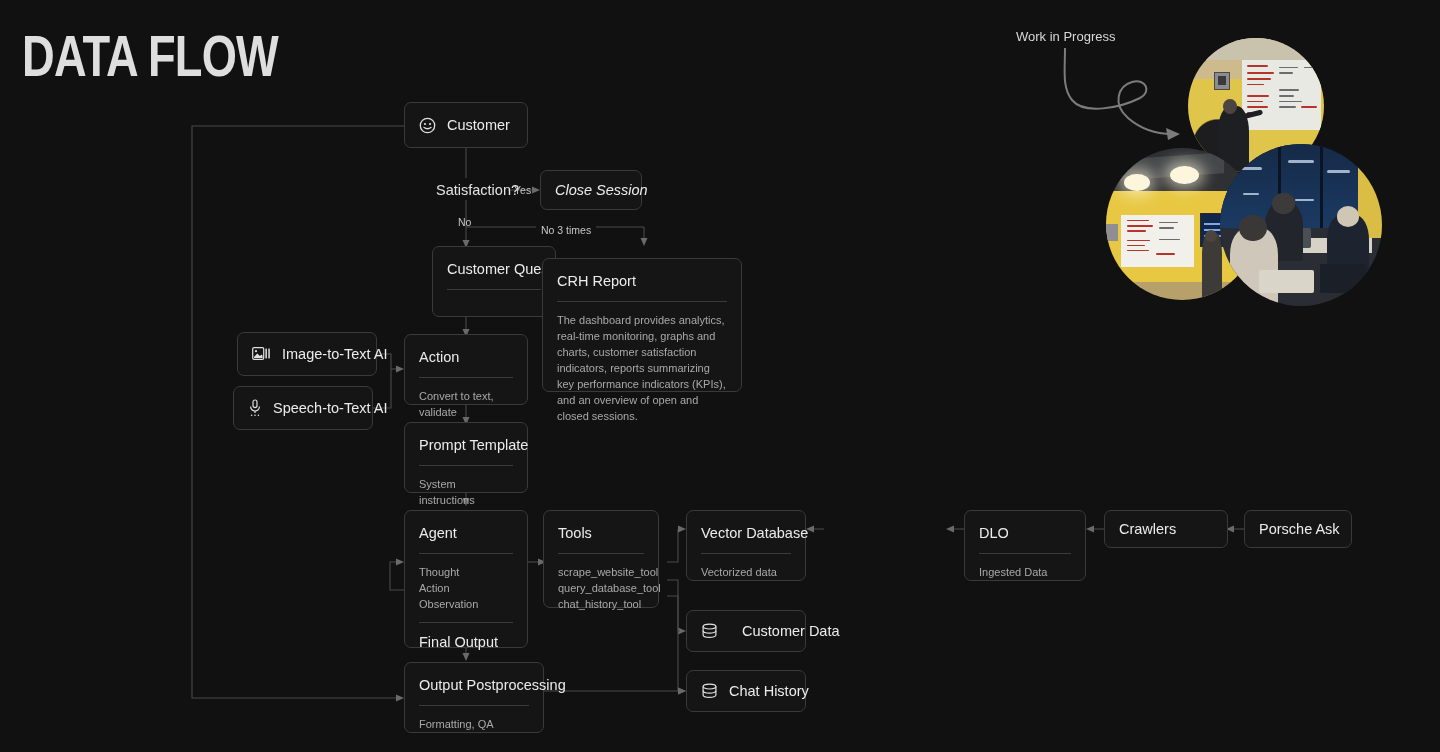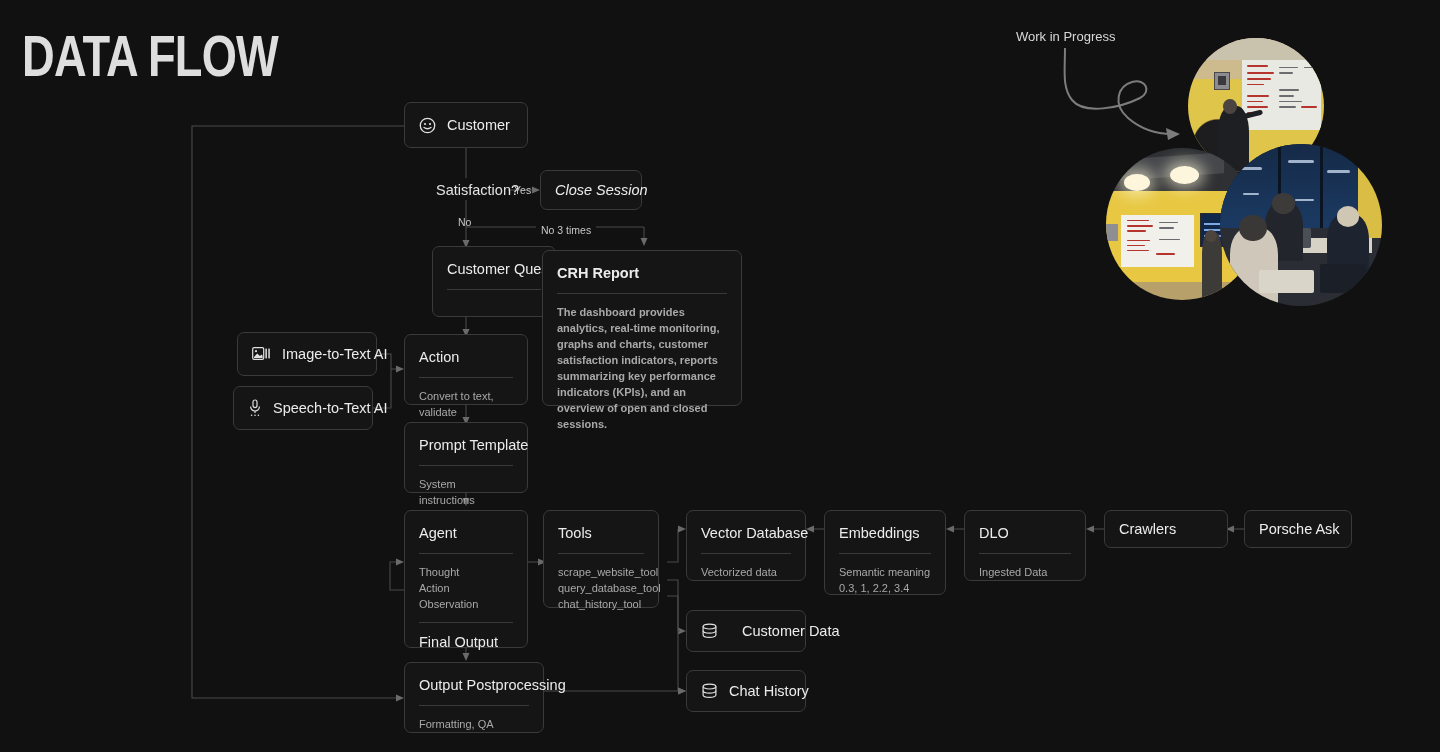--- a/index.html
+++ b/index.html
@@ -270,21 +270,21 @@
 
   <div class="node simple" style="left:540px; top:170px; width:102px; height:40px;font-style:italic;">
     <span class="lbl">Close Session</span>
   </div>
 
   <div class="node" style="left:404px; top:246px; width:124px; height:71px;margin-left:28px;">
     <div class="hd">Customer Question</div>
     <div class="rule"></div>
   </div>
 
-  <div class="node" style="left:542px; top:250px; width:200px; height:156px;font-weight:bold;">
+  <div class="node" style="left:542px; top:258px; width:200px; height:134px;">
     <div class="hd">CRH Report</div>
     <div class="rule"></div>
     <div class="bd" style="white-space:normal; line-height:16px;">The dashboard provides analytics, real-time monitoring, graphs and charts, customer satisfaction indicators, reports summarizing key performance indicators (KPIs), and an overview of open and closed sessions.</div>
   </div>
 
   <div class="node simple icon-node" style="left:237px; top:332px; width:140px; height:44px;">
     <span class="ico">
       <svg width="19" height="15" viewBox="0 0 19 15">
         <rect x="0.7" y="0.7" width="11" height="11.6" rx="1.4" fill="none" stroke="#e0e0e0" stroke-width="1.2"></rect>
         <circle cx="4" cy="4.2" r="1.1" fill="#e0e0e0"></circle>
@@ -343,28 +343,20 @@
       <div>chat_history_tool</div>
     </div>
   </div>
 
   <div class="node" style="left:686px; top:510px; width:120px; height:71px;">
     <div class="hd">Vector Database</div>
     <div class="rule"></div>
     <div class="bd">Vectorized data</div>
   </div>
 
-  <div class="node" style="left:824px; top:510px; width:122px; height:85px;">
-    <div class="hd">Embeddings</div>
-    <div class="rule"></div>
-    <div class="bd">
-      <div>Semantic meaning</div>
-      <div>0.3, 1, 2.2, 3.4</div>
-    </div>
-  </div>
 
   <div class="node" style="left:964px; top:510px; width:122px; height:71px;">
     <div class="hd">DLO</div>
     <div class="rule"></div>
     <div class="bd">Ingested Data</div>
   </div>
 
   <div class="node simple" style="left:1104px; top:510px; width:124px; height:38px;">
     <span class="lbl">Crawlers</span>
   </div>

